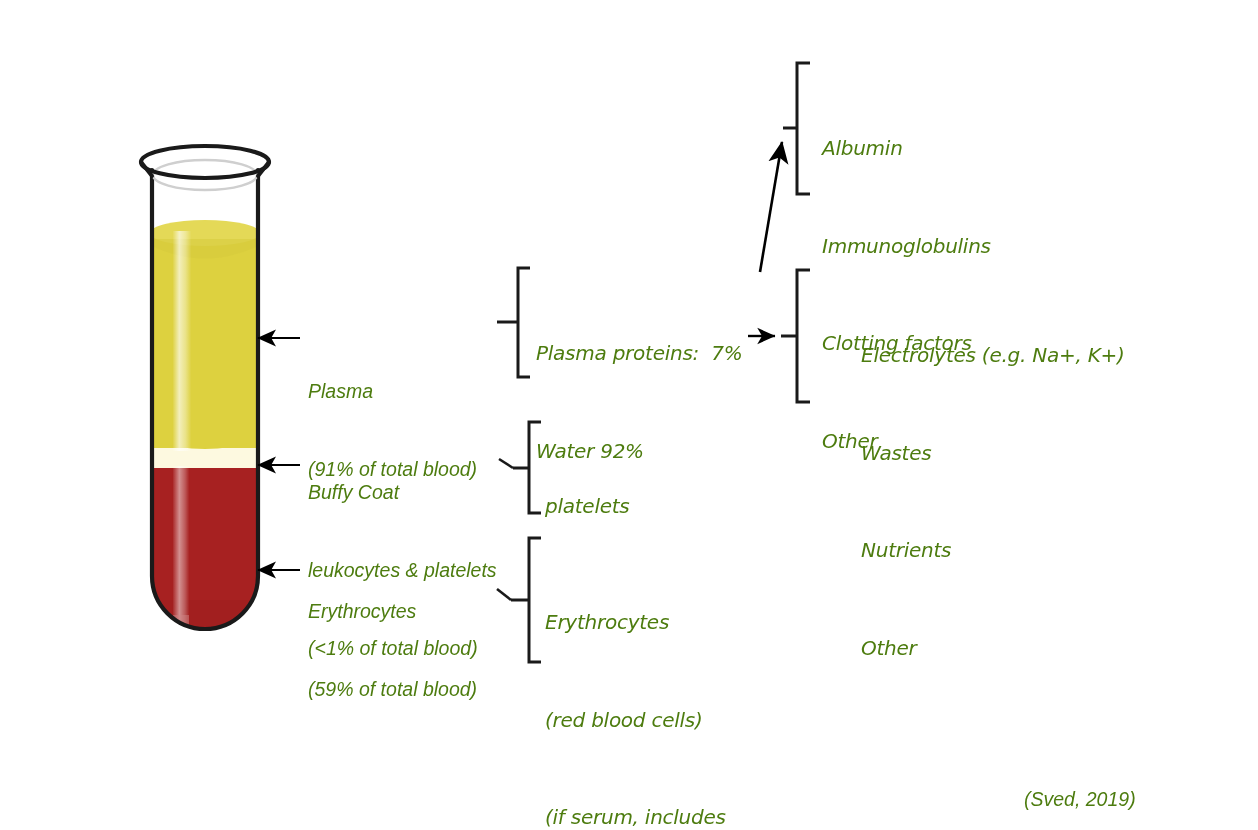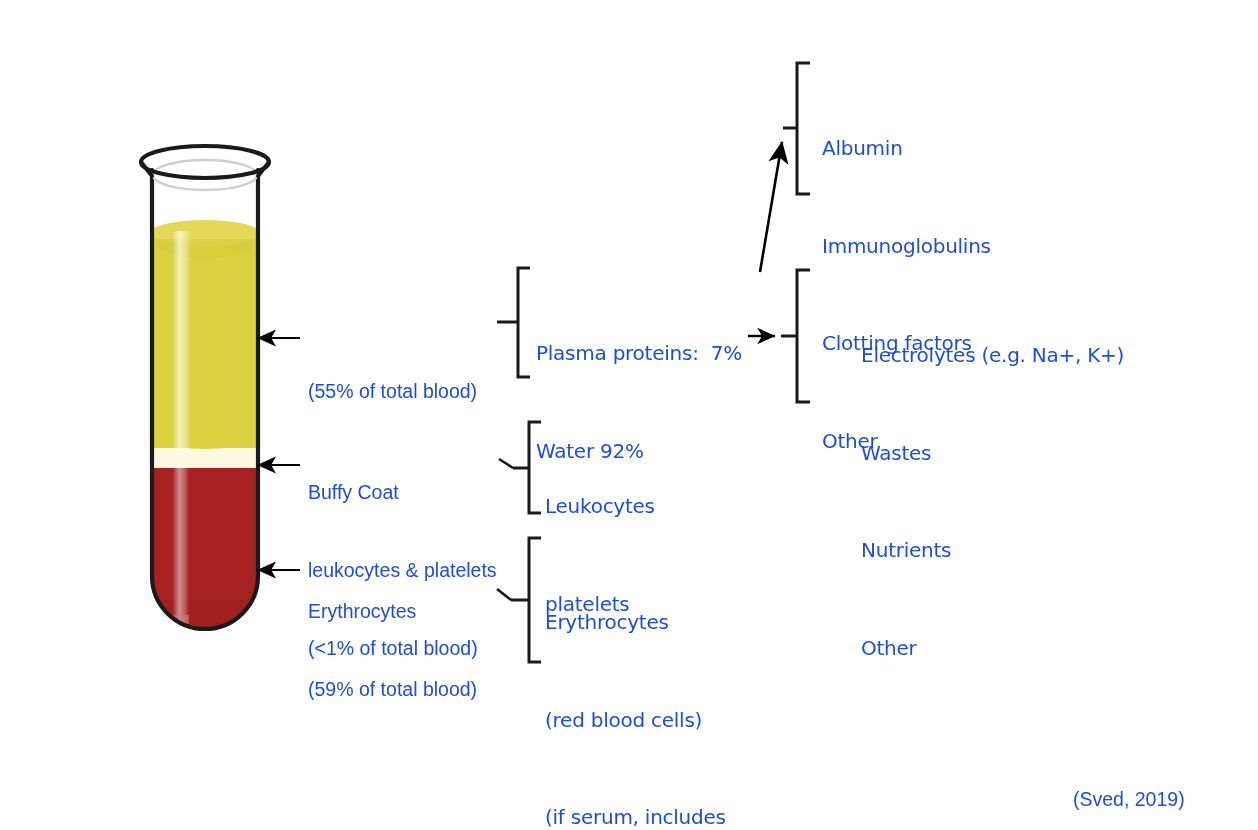--- a/index.html
+++ b/index.html
@@ -24,21 +24,22 @@
     position: absolute;
     left: 0;
     top: 0;
     width: 1258px;
     height: 830px;
   }
   
   .txt {
     position: absolute;
     white-space: pre;
-    color: #1d4ed8;
+    color: #4d7c0f;
+    font-style: italic;
   }
   
   .label-left {
     font-family: "Liberation Sans", sans-serif;
     font-size: 19.5px;
     line-height: 26px;
   }
   
   .label-list {
     font-family: "DejaVu Sans", sans-serif;
@@ -156,21 +157,22 @@
     </g>
 
     <g stroke="#1a1a1a" stroke-width="3" fill="none">
       <path d="M541,538 L529,538 L529,662 L541,662"></path>
       <path d="M529,600 L511,600"></path>
       <path d="M511,600 L497,589" stroke-width="2.6"></path>
     </g>
   </svg>
 
   <div class="txt label-left" style="left:308px; top:326px;">
-    <span class="row">(55% of total blood)</span>
+    <span class="row">Plasma</span>
+    <span class="row">(91% of total blood)</span>
   </div>
 
   <div class="txt label-left" style="left:308px; top:427px;">
     <span class="row">Buffy Coat</span>
     <span class="row">leukocytes &amp; platelets</span>
     <span class="row">(&lt;1% of total blood)</span>
   </div>
 
   <div class="txt label-left" style="left:308px; top:546px;">
     <span class="row">Erythrocytes</span>
@@ -190,26 +192,25 @@
   </div>
 
   <div class="txt label-list" style="left:861px; top:274px;">
     <span class="row">Electrolytes (e.g. Na+, K+)</span>
     <span class="row">Wastes</span>
     <span class="row">Nutrients</span>
     <span class="row">Other</span>
   </div>
 
   <div class="txt label-list" style="left:545px; top:425px;">
-    <span class="row">Leukocytes</span>
     <span class="row">platelets</span>
   </div>
 
   <div class="txt label-list" style="left:545px; top:541px;">
     <span class="row">Erythrocytes</span>
     <span class="row">(red blood cells)</span>
     <span class="row">(if serum, includes</span>
     
   </div>
 
-  <div class="txt credit" style="left:1073px; top:788px;">(Sved, 2019)</div>
+  <div class="txt credit" style="left:1024px; top:788px;">(Sved, 2019)</div>
 
 </div>
 
 </body></html>

